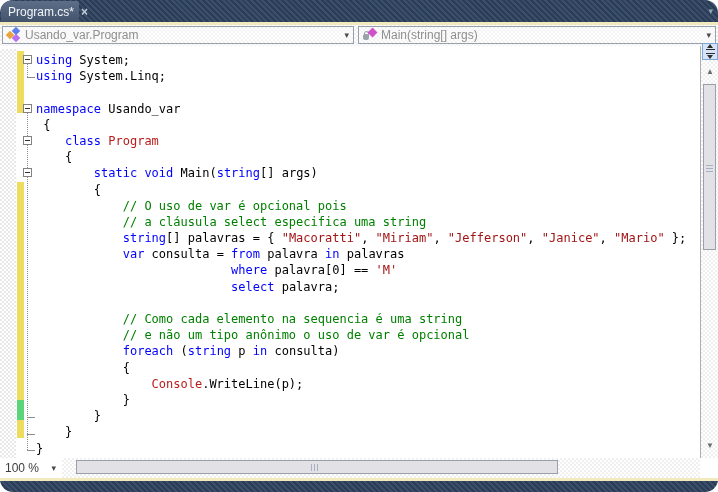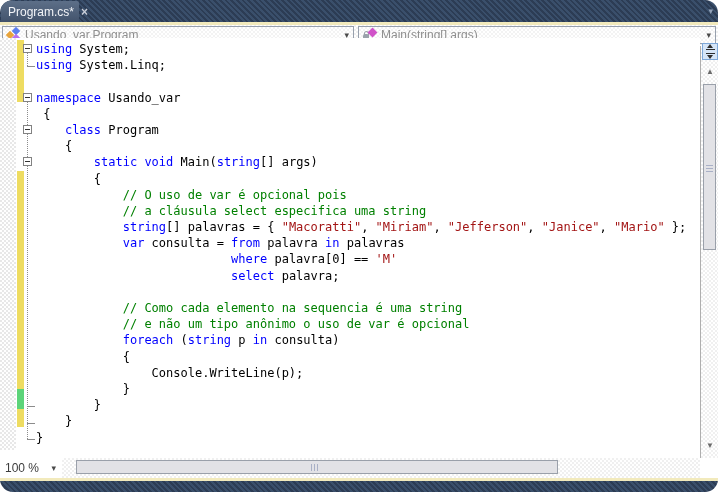--- a/index.html
+++ b/index.html
@@ -36,38 +36,38 @@
   .dia.y{left:1px;top:4px;background:#e7a33c;}
   .dia.b{left:7px;top:0;background:#5b7ff0;}
   .dia.p{left:7px;top:7px;background:#b86ff0;}
   
   .mth-ico{position:relative;width:15px;height:14px;margin-left:3px;flex:0 0 auto;}
   .mth-ico .lock{position:absolute;left:1px;top:6px;width:6px;height:6px;background:#9aa2ab;border-radius:2px;}
   .mth-ico .shackle{position:absolute;left:2px;top:3px;width:3px;height:4px;border:1px solid #9aa2ab;border-bottom:none;border-radius:3px 3px 0 0;}
   .mth-ico .gem{position:absolute;left:7px;top:1px;width:7px;height:7px;transform:rotate(45deg);background:#d052c8;}
 
   
-  #editor{position:absolute;left:0;top:38px;width:700px;height:412px;background:#fff;}
+  #editor{position:absolute;left:0;top:49px;width:700px;height:412px;background:#fff;}
   #bp-margin{position:absolute;left:0;top:0;width:16px;height:412px;}
   #cb-margin{position:absolute;left:17px;top:0;width:7px;height:412px;}
   .cbar{position:absolute;left:0;width:7px;}
   .cbar.yellow{background:#eedc61;}
   .cbar.green{background:#5cd479;}
   #fold-margin{position:absolute;left:0;top:0;width:36px;height:412px;}
   .fbox{position:absolute;left:23px;width:9px;height:9px;background:#fff;border:1px solid #828282;
         box-sizing:border-box;display:flex;align-items:center;justify-content:center;}
   .fbox .minus{width:5px;height:1px;background:#333;}
   .fvline{position:absolute;left:27px;width:0;border-left:1px dotted #8c8c8c;}
   .ftick{position:absolute;left:27px;width:8px;height:1px;background:#8c8c8c;}
 
   #code-pre{position:absolute;left:36px;top:3px;margin:0;
             font-family:"DejaVu Sans Mono",monospace;font-size:12px;}
   .cl{height:16.2px;line-height:16.2px;white-space:pre;}
   .tok-k{color:#0000ff;}
-  .tok-t{color:#000000;}
+  .tok-t{color:#b91c1c;}
   .tok-s{color:#a31515;}
   .tok-c{color:#008000;}
   .tok-p{color:#000000;}
 
   
   #vscroll{position:absolute;left:700px;top:46px;width:18px;height:412px;border-left:1px solid #aeaeae;box-sizing:border-box;}
   #split-btn{position:absolute;left:1px;top:-3px;width:16px;height:17px;background:#d5e5f7;border:1px solid #7da7d8;
              box-sizing:border-box;display:flex;flex-direction:column;align-items:center;justify-content:center;}
   .tri{width:0;height:0;border-left:3px solid transparent;border-right:3px solid transparent;}
   .tri.up{border-bottom:4px solid #2e2e2e;}

